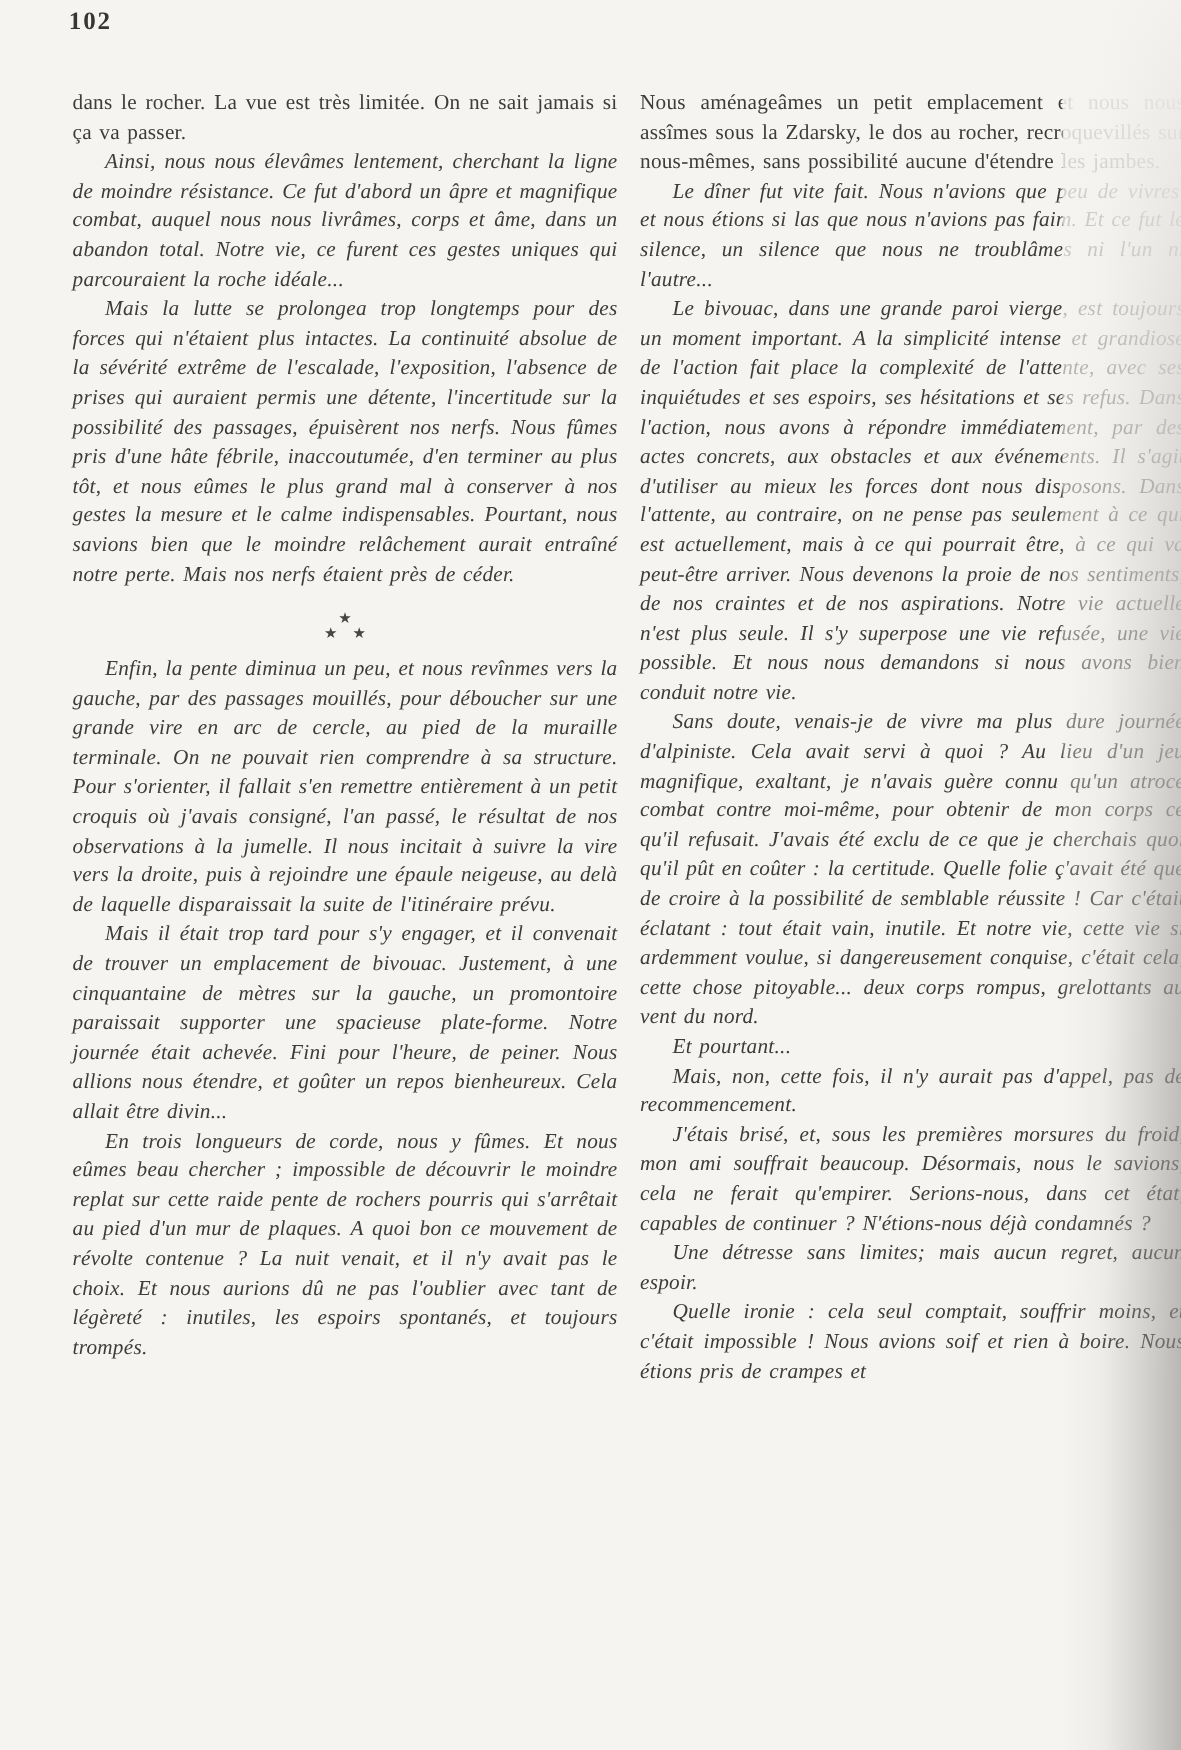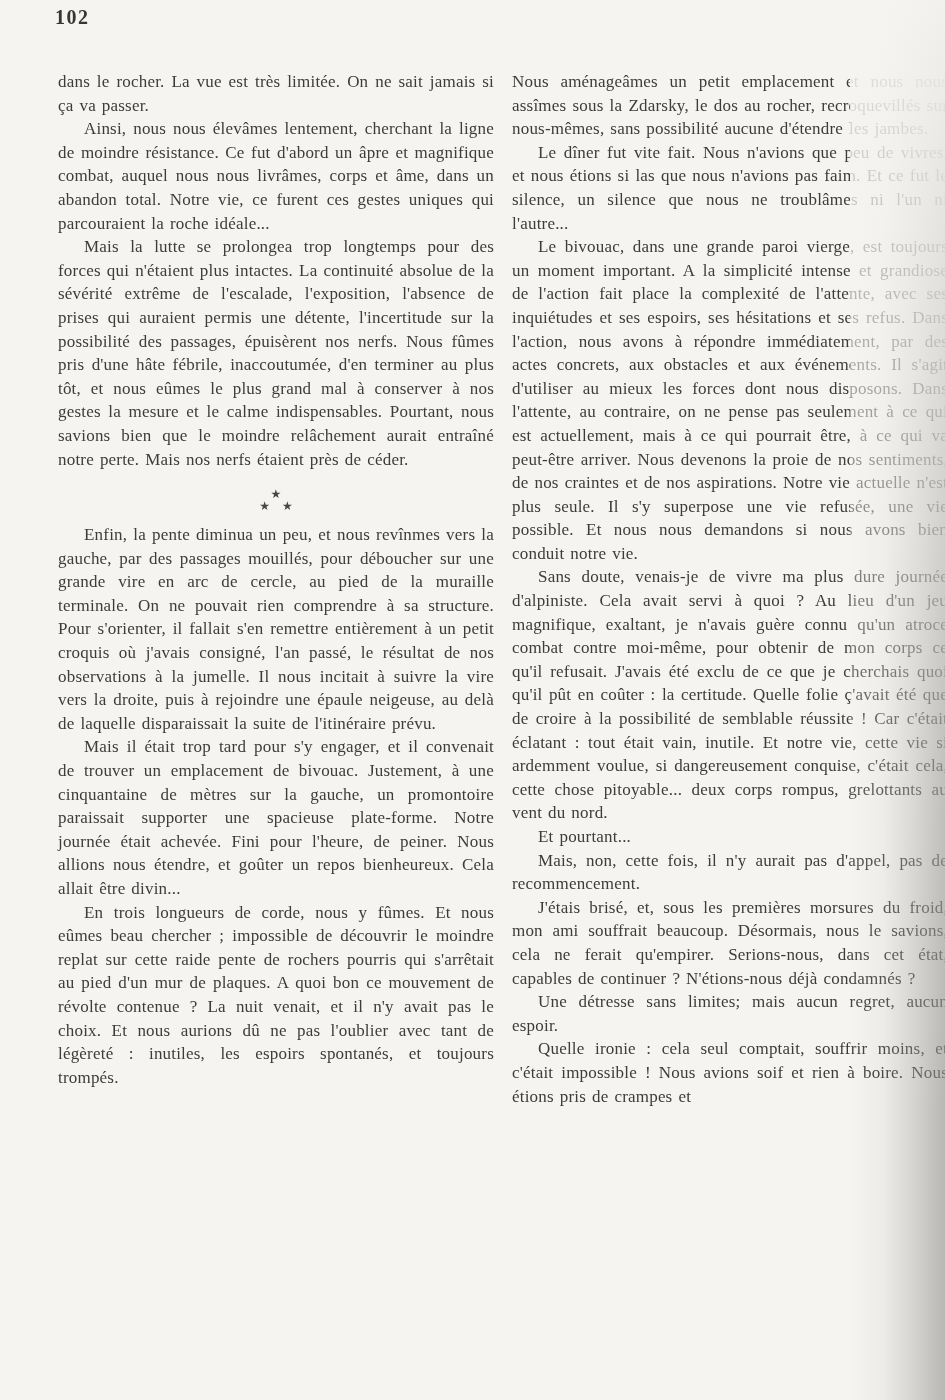--- a/index.html
+++ b/index.html
@@ -22,21 +22,21 @@
     padding:70px 22px 0 33px;box-sizing:border-box;
   }
   .column{width:436px;}
   .para{
     margin:0;
     font-size:17px;line-height:23.6px;
     text-align:justify;
     letter-spacing:0.2px;
     word-spacing:1.5px;
   }
-  .para.indent{text-indent:26px;}
+  .para.indent{text-indent:26px;font-style:italic;}
   .asterism{
     display:flex;flex-direction:column;align-items:center;
     margin:18px 0 12px 0;
     user-select:none;
   }
   .asterism .star{
     font-size:12px;line-height:10px;color:#474645;
   }
   .asterism .star-row{display:flex;gap:12px;margin-top:2px;}
   .edge-shadow{

